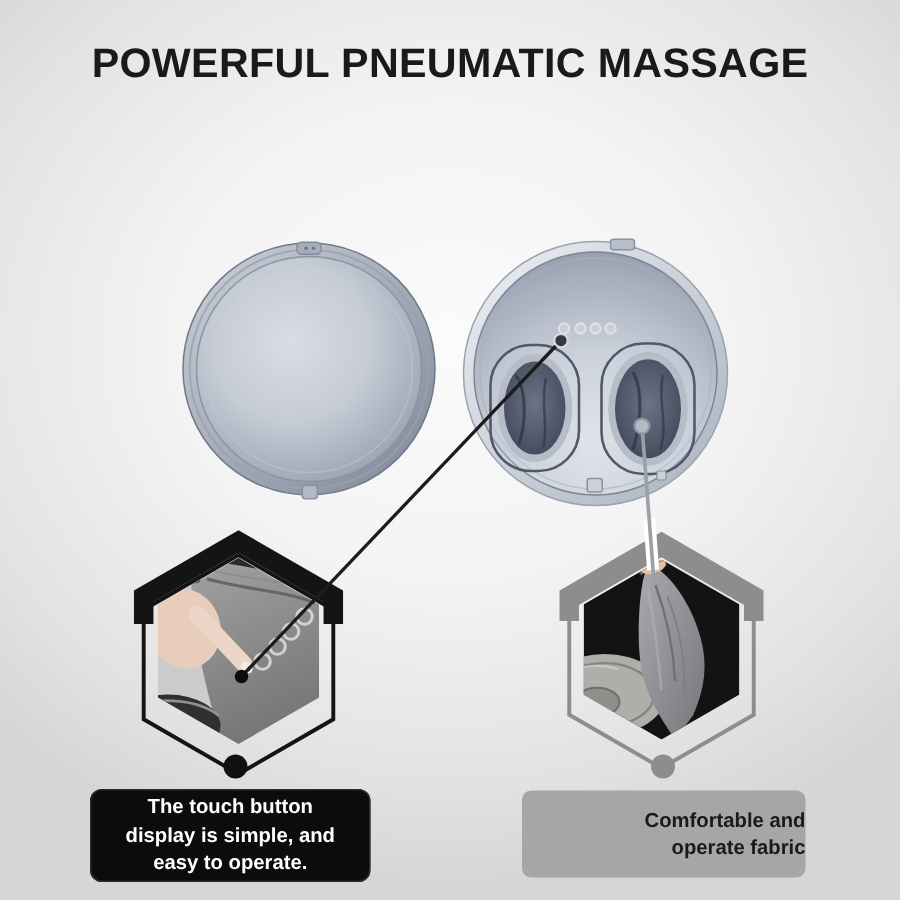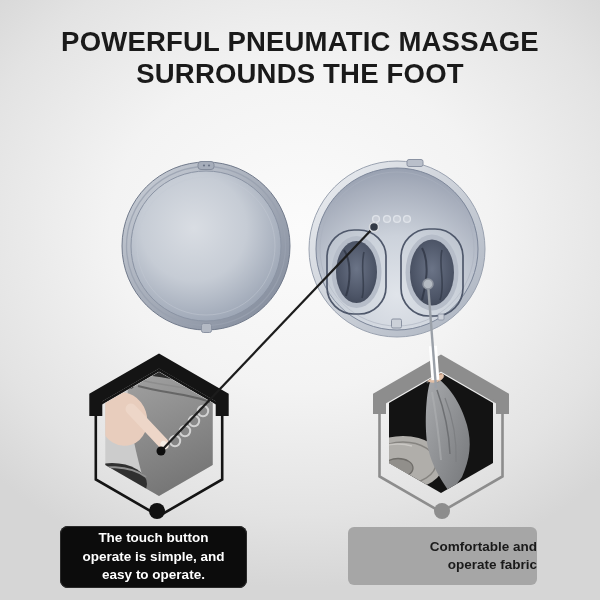--- a/index.html
+++ b/index.html
@@ -29,21 +29,20 @@
     background:#a6a6a6;color:#1a1a1a;align-items:flex-end;
   }
 </style>
 </head>
 <body>
 
 <div class="stage">
 
   <div class="title">
     <div>POWERFUL PNEUMATIC MASSAGE</div>
-    <div>SURROUNDS THE FOOT</div>
   </div>
 
   <svg class="scene-svg" width="600" height="600" viewBox="0 0 600 600">
     <defs>
       <linearGradient id="rimGradL" x1="0" y1="0" x2="1" y2="1">
         <stop offset="0" stop-color="#ccd1d9"></stop>
           <stop offset="1" stop-color="#7e8798"></stop>
       </linearGradient>
       <radialGradient id="faceGradL" cx="0.42" cy="0.38" r="0.78">
         <stop offset="0" stop-color="#d9dde3"></stop>
@@ -183,21 +182,21 @@
       <line x1="428" y1="284" x2="436" y2="388" stroke="#9aa0a8" stroke-width="2.4"></line>
       <circle cx="428" cy="284" r="5" fill="#b4bac2" stroke="#8f95a0" stroke-width="1.5"></circle>
     </g>
   </svg>
 
   <div class="callout-dot dot-black"></div>
   <div class="callout-dot dot-gray"></div>
 
   <div class="caption caption-black">
     <div>The touch button</div>
-    <div>operate is simple, and</div>
+    <div>display is simple, and</div>
     <div>easy to operate.</div>
   </div>
   <div class="caption caption-gray">
     <div>Comfortable and</div>
     <div>operate fabric</div>
   </div>
 
 </div>
 
 </body></html>

